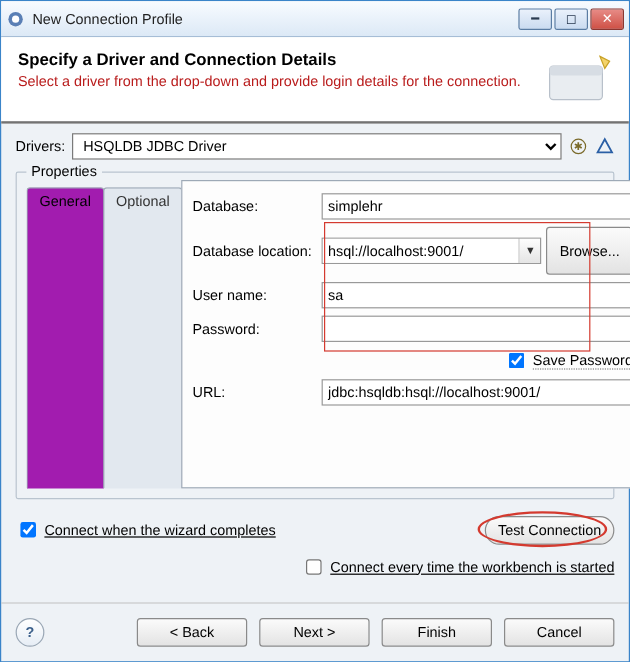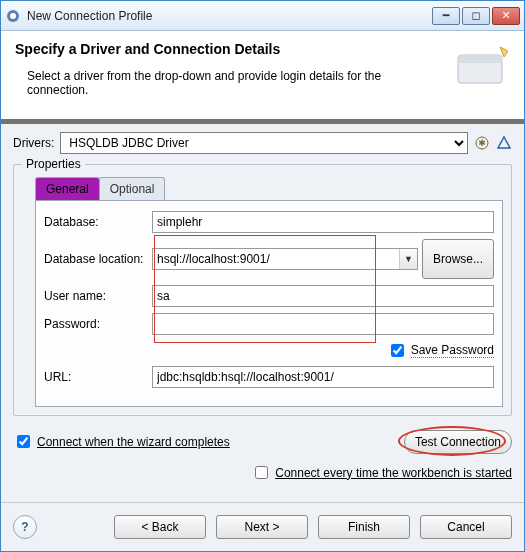--- a/index.html
+++ b/index.html
@@ -4,32 +4,32 @@
 <style>
   * { box-sizing: border-box; }
   html, body { margin: 0; padding: 0; font-family: "Segoe UI", Tahoma, sans-serif; font-size: 12px; color: #000; }
   .window { width: 525px; height: 552px; background: #eef2f6; border: 1px solid #3a84c9; display: flex; flex-direction: column; }
   .titlebar { height: 30px; background: linear-gradient(#f8fbff, #dce9f6); display: flex; align-items: center; padding: 0 4px; border-bottom: 1px solid #a6bdd6; }
   .titlebar .icon { width: 16px; height: 16px; margin-right: 6px; display: flex; align-items: center; justify-content: center; }
   .titlebar .title { flex: 1; font-size: 12px; color: #222; }
   .winbtns { display: flex; gap: 2px; }
   .winbtn { width: 28px; height: 18px; border: 1px solid #5a7ca3; border-radius: 2px; background: linear-gradient(#eaf1fb,#cadbf0); display:flex; align-items:center; justify-content:center; font-size:11px; color:#2a3a50; }
   .winbtn.close { background: linear-gradient(#e78b86,#cf5146); border-color:#8c3630; color:#fff; }
-  .header { background: #fff; padding: 10px 14px 10px 14px; display: flex; align-items: flex-start; border-bottom: 5px solid #737373; }
+  .header { background: #fff; padding: 10px 14px 10px 14px; display: flex; align-items: flex-start; border-bottom: 2px solid #737373; }
   .header .txt { flex: 1; }
   .header h1 { margin: 0 0 4px 0; font-size: 14px; font-weight: bold; }
-  .header p { margin: 12px; font-size: 12px; color: #000000; }
+  .header p { margin: 0; font-size: 12px; color: #b91c1c; }
   .header .logo { width: 58px; height: 50px; position: relative; }
   .logo svg { width:58px; height:50px; }
   .body { flex: 1; padding: 8px 12px 4px 12px; display: flex; flex-direction: column; }
   .driverrow { display: flex; align-items: center; gap: 6px; margin-bottom: 8px; }
   .driverrow label { }
   .driverrow select { flex: 1; height: 22px; border: 1px solid #7a7a7a; background: #fff; font-size: 12px; padding: 0 4px; }
   .smallicon { width: 16px; height: 16px; display:flex; align-items:center; justify-content:center; }
-  .group { border: 1px solid #b9c4cf; border-radius: 2px; padding: 6px 8px 8px 21px; margin-top: 2px; position: relative; background: #eef2f6; flex:1; display:flex; flex-direction:column; }
+  .group { border: 1px solid #b9c4cf; border-radius: 2px; padding: 6px 8px 8px 8px; margin-top: 2px; position: relative; background: #eef2f6; flex:1; display:flex; flex-direction:row; }
   .group-title { position: absolute; top: -8px; left: 8px; background: #eef2f6; padding: 0 4px; font-size: 12px; }
   .tabs { display: flex; margin-top: 6px; }
   .tab { padding: 4px 10px; border: 1px solid #9da9b6; border-bottom: none; background: #eef2f6; font-size: 12px; border-top-left-radius:3px; border-top-right-radius:3px; margin-right: -1px; }
   .tab.active { background: #a21caf; font-weight: normal; position: relative; z-index: 2; }
   .tab.inactive { background: #e2e8ef; color:#333; }
   .tabbody { border: 1px solid #9da9b6; background: #fdfdfd; padding: 10px 8px 8px 8px; flex:1; position:relative; }
   .formrow { display: flex; align-items: center; margin-bottom: 6px; }
   .formrow .lbl { width: 108px; font-size: 12px; }
   .formrow input[type=text], .formrow .locwrap input { flex: 1; height: 22px; border: 1px solid #999; padding: 0 4px; font-size: 12px; background:#fff; }
   .locwrap { flex:1; display:flex; align-items:center; gap:4px; }

